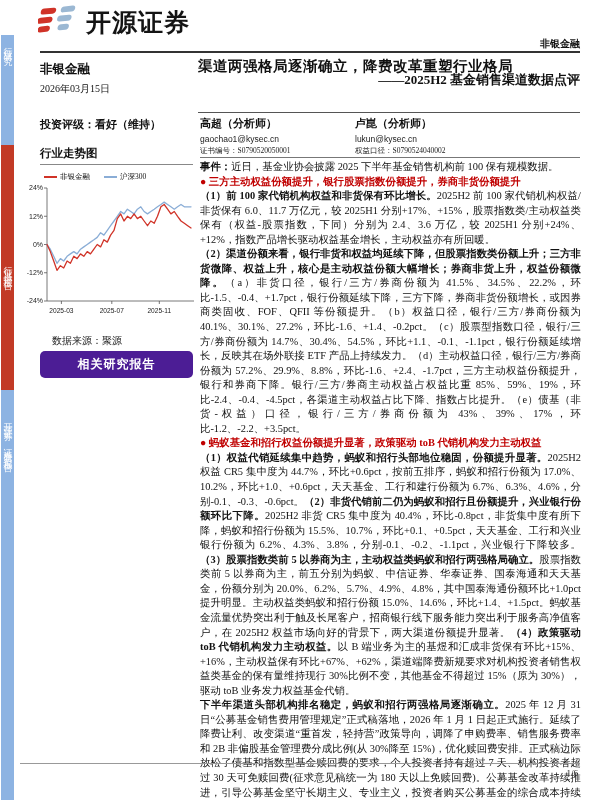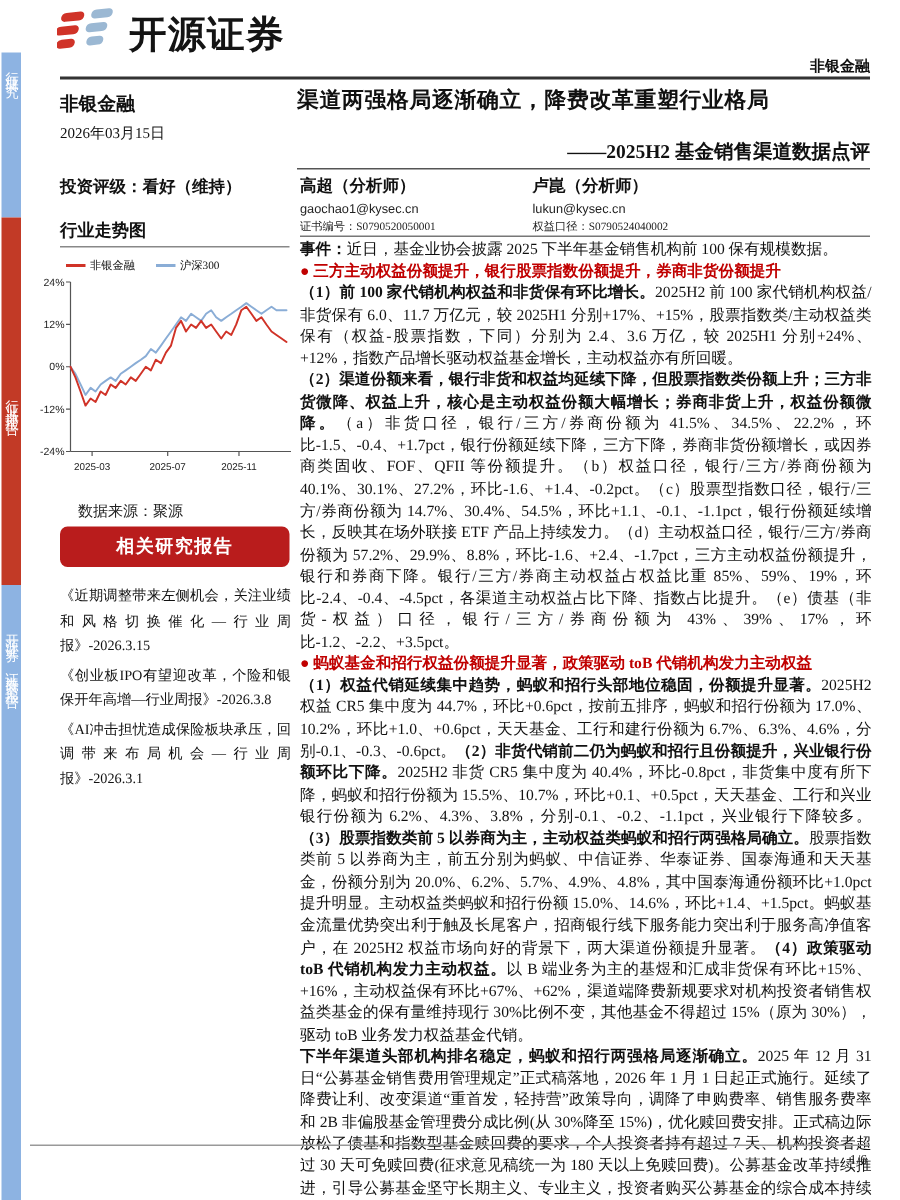--- a/index.html
+++ b/index.html
@@ -23,34 +23,34 @@
   .strip-bot .vtext { margin-top:26px; }
   
   .logo { position:absolute; left:38px; top:5px; display:flex; align-items:flex-end; gap:6px; }
   .logo-text { font-family:"Liberation Sans",sans-serif; font-weight:bold; font-size:25px; color:#141414; letter-spacing:1px; }
   .cat-top { position:absolute; right:20px; top:37px; font-size:10px; font-weight:bold; }
   .rule { position:absolute; background:#444; }
   .rule-header { left:40px; right:20px; top:51px; height:1.5px; background:#333; }
   .industry  { position:absolute; left:40px; top:61px; font-size:12.5px; font-weight:bold; }
   .date      { position:absolute; left:40px; top:82px; font-size:10px; }
   .title     { position:absolute; left:198px; top:57px; width:382px; font-size:14.5px; font-weight:bold; letter-spacing:0.5px; }
-  .subtitle  { position:absolute; right:20px; top:92px; font-size:13px; font-weight:bold; }
+  .subtitle  { position:absolute; right:20px; top:71px; font-size:13px; font-weight:bold; }
   .rule-subtitle { left:198px; right:20px; top:112px; height:1px; background:#555; }
   
   .rating { position:absolute; left:40px; top:117px; font-size:11px; font-weight:bold; }
   .chart-head { position:absolute; left:40px; top:146px; font-size:11.5px; font-weight:bold; }
   .rule-chart { left:40px; width:153px; top:164px; height:1px; background:#888; }
   .legend { position:absolute; left:44px; top:172px; width:150px; display:flex; gap:14px; font-size:7.5px; align-items:center; }
   .legend-item { display:flex; align-items:center; gap:3px; }
   .legend-line { width:13px; height:2px; display:inline-block; }
   .chart-wrap { position:absolute; left:20px; top:183px; width:176px; height:140px; }
   .datasource { position:absolute; left:40px; top:334px; font-size:10px; color:#222;margin-left:12px; }
   .related-box {
     position:absolute; left:40px; top:351px; width:153px; height:27px;
-    background:#b91c1c; color:#fff; font-size:12px; font-weight:bold;
+    background:#4c1d95; color:#fff; font-size:12px; font-weight:bold;
     border-radius:5px; display:flex; align-items:center; justify-content:center;
     letter-spacing:1px;
   }
   .reports { position:absolute; left:40px; top:390px; width:154px; font-size:9.5px; line-height:16.5px; text-align:justify; }
   .report-item { margin-bottom:3px; }
   
   .analysts { position:absolute; left:200px; top:116px; width:380px; display:flex; }
   .analyst { width:155px; }
   .analyst + .analyst { width:auto; }
   .analyst-name { font-size:11px; font-weight:bold;font-family:Liberation Mono, monospace; }
@@ -141,25 +141,20 @@
         <line x1="91.8" y1="118" x2="91.8" y2="121" stroke="#555" stroke-width="0.8"></line>
         <text x="91.8" y="130" text-anchor="middle" font-size="6.6" fill="#222">2025-07</text>
         <line x1="139.32" y1="118" x2="139.32" y2="121" stroke="#555" stroke-width="0.8"></line>
         <text x="139.32" y="130" text-anchor="middle" font-size="6.6" fill="#222">2025-11</text>
         <polyline points="27.0,61.5 30.3,66.2 33.7,73.3 37.0,80.3 40.4,75.6 43.7,78.0 47.1,73.3 50.4,70.9 53.8,68.6 57.1,70.9 60.5,66.2 63.8,63.9 67.2,61.5 70.5,59.1 73.9,56.8 77.2,54.4 80.6,49.7 83.9,52.1 87.3,47.4 90.6,42.7 94.0,38.0 97.3,33.3 100.7,28.5 104.0,30.9 107.4,26.2 110.7,28.5 114.1,30.9 117.4,26.2 120.8,23.8 124.1,28.5 127.5,30.9 130.8,28.5 134.2,26.2 137.5,23.8 140.9,21.5 144.2,19.1 147.6,21.5 150.9,23.8 154.3,26.2 157.6,23.8 161.0,21.5 164.3,23.8 167.7,23.8 171.0,23.8" fill="none" stroke="#8aadd6" stroke-width="1.3" stroke-linejoin="round" stroke-linecap="round"></polyline>
         <polyline points="27.0,61.5 30.3,68.6 33.7,78.0 37.0,87.4 40.4,82.7 43.7,85.0 47.1,78.0 50.4,80.3 53.8,73.3 57.1,75.6 60.5,70.9 63.8,73.3 67.2,68.6 70.5,70.9 73.9,66.2 77.2,61.5 80.6,63.9 83.9,56.8 87.3,59.1 90.6,52.1 94.0,47.4 97.3,35.6 100.7,30.9 104.0,38.0 107.4,33.3 110.7,35.6 114.1,30.9 117.4,35.6 120.8,33.3 124.1,38.0 127.5,42.7 130.8,38.0 134.2,40.3 137.5,33.3 140.9,23.8 144.2,21.5 147.6,26.2 150.9,30.9 154.3,28.5 157.6,33.3 161.0,38.0 164.3,40.3 167.7,42.7 171.0,45.0" fill="none" stroke="#d03328" stroke-width="1.3" stroke-linejoin="round" stroke-linecap="round"></polyline>
       </svg>
   </div>
   <div class="datasource">数据来源：聚源</div>
   <div class="related-box">相关研究报告</div>
-  <div class="reports" id="reports">
-      <div class="report-item">《近期调整带来左侧机会，关注业绩和风格切换催化—行业周报》-2026.3.15</div>
-      <div class="report-item">《创业板IPO有望迎改革，个险和银保开年高增—行业周报》-2026.3.8</div>
-      <div class="report-item">《AI冲击担忧造成保险板块承压，回调带来布局机会—行业周报》-2026.3.1</div>
-    </div>
 
   <div class="analysts">
     <div class="analyst">
       <div class="analyst-name">高超（分析师）</div>
       <div class="analyst-email">gaochao1@kysec.cn</div>
       <div class="analyst-cert">证书编号：S0790520050001</div>
     </div>
     <div class="analyst">
       <div class="analyst-name">卢崑（分析师）</div>
       <div class="analyst-email">lukun@kysec.cn</div>

